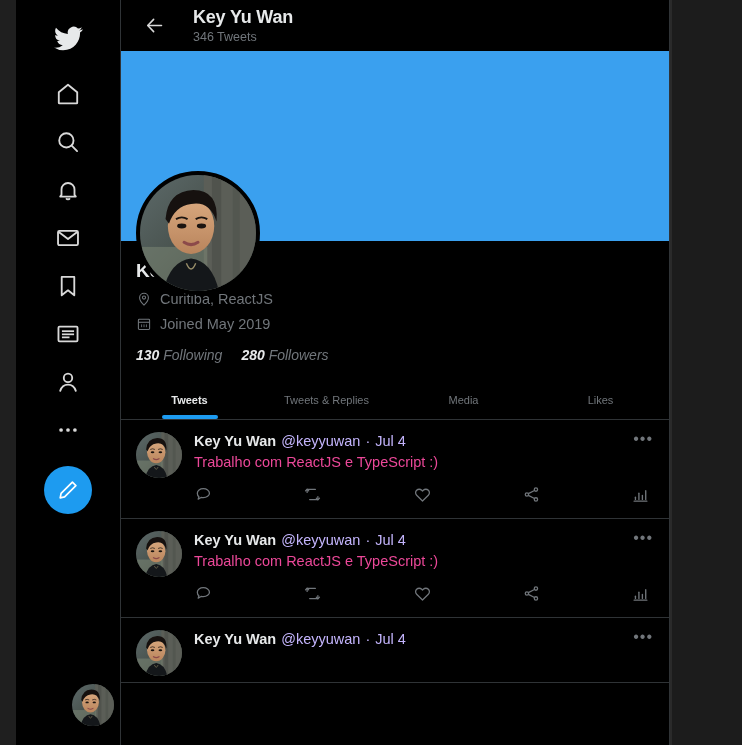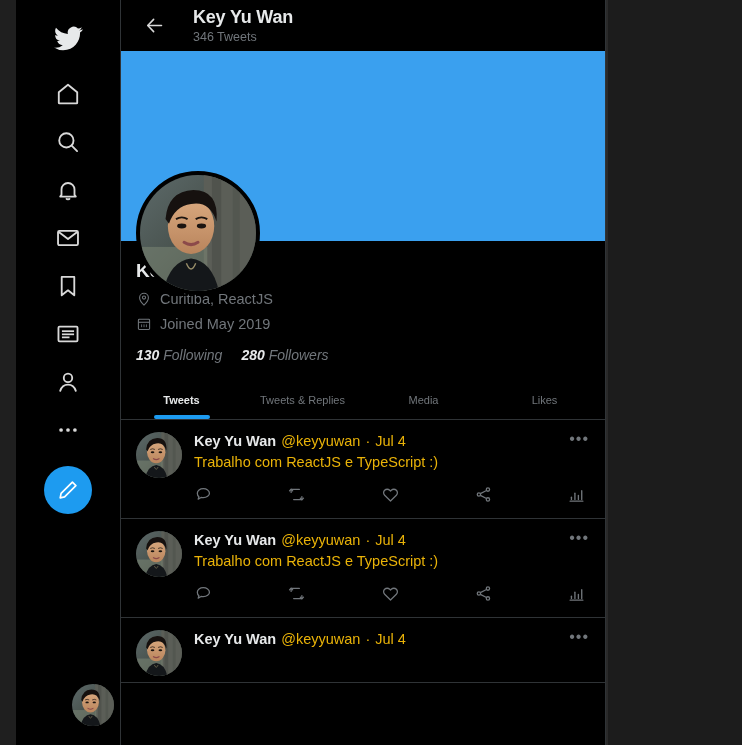--- a/index.html
+++ b/index.html
@@ -4,21 +4,21 @@
 <style>
   * { box-sizing: border-box; margin: 0; padding: 0; }
   html, body {
     width: 742px; height: 745px;
     background: #1c1c1c;
     font-family: "Liberation Sans", sans-serif;
     overflow: hidden;
   }
   .app {
     position: relative;
-    width: 608px; height: 745px;
+    width: 672px; height: 745px;
     background: #000000;
     display: flex;
     border-right: 2px solid #2a2a2a;
   }
   .left-gutter {
     width: 16px; height: 745px;
     background: #1f1f1f;
     flex: 0 0 16px;
   }
 
@@ -222,23 +222,23 @@
     background: #111;
   }
   .tweet-body { flex: 1 1 auto; padding-left: 12px; padding-top: 1px; }
   .tweet-head {
     display: flex;
     align-items: center;
     font-size: 14.5px;
     gap: 5px;
   }
   .t-name { color: #e7e9ea; font-weight: bold; }
-  .t-handle, .t-dot, .t-date { color: #eab308; }
+  .t-handle, .t-dot, .t-date { color: #c4b5fd; }
   .tweet-text {
-    color: #eab308;
+    color: #ec4899;
     font-size: 14.5px;
     line-height: 20px;
     margin-top: 3px;
   }
   .more-dots {
     position: absolute;
     right: 16px; top: 14px;
     color: #71767b;
     font-size: 16px;
     letter-spacing: 1px;

